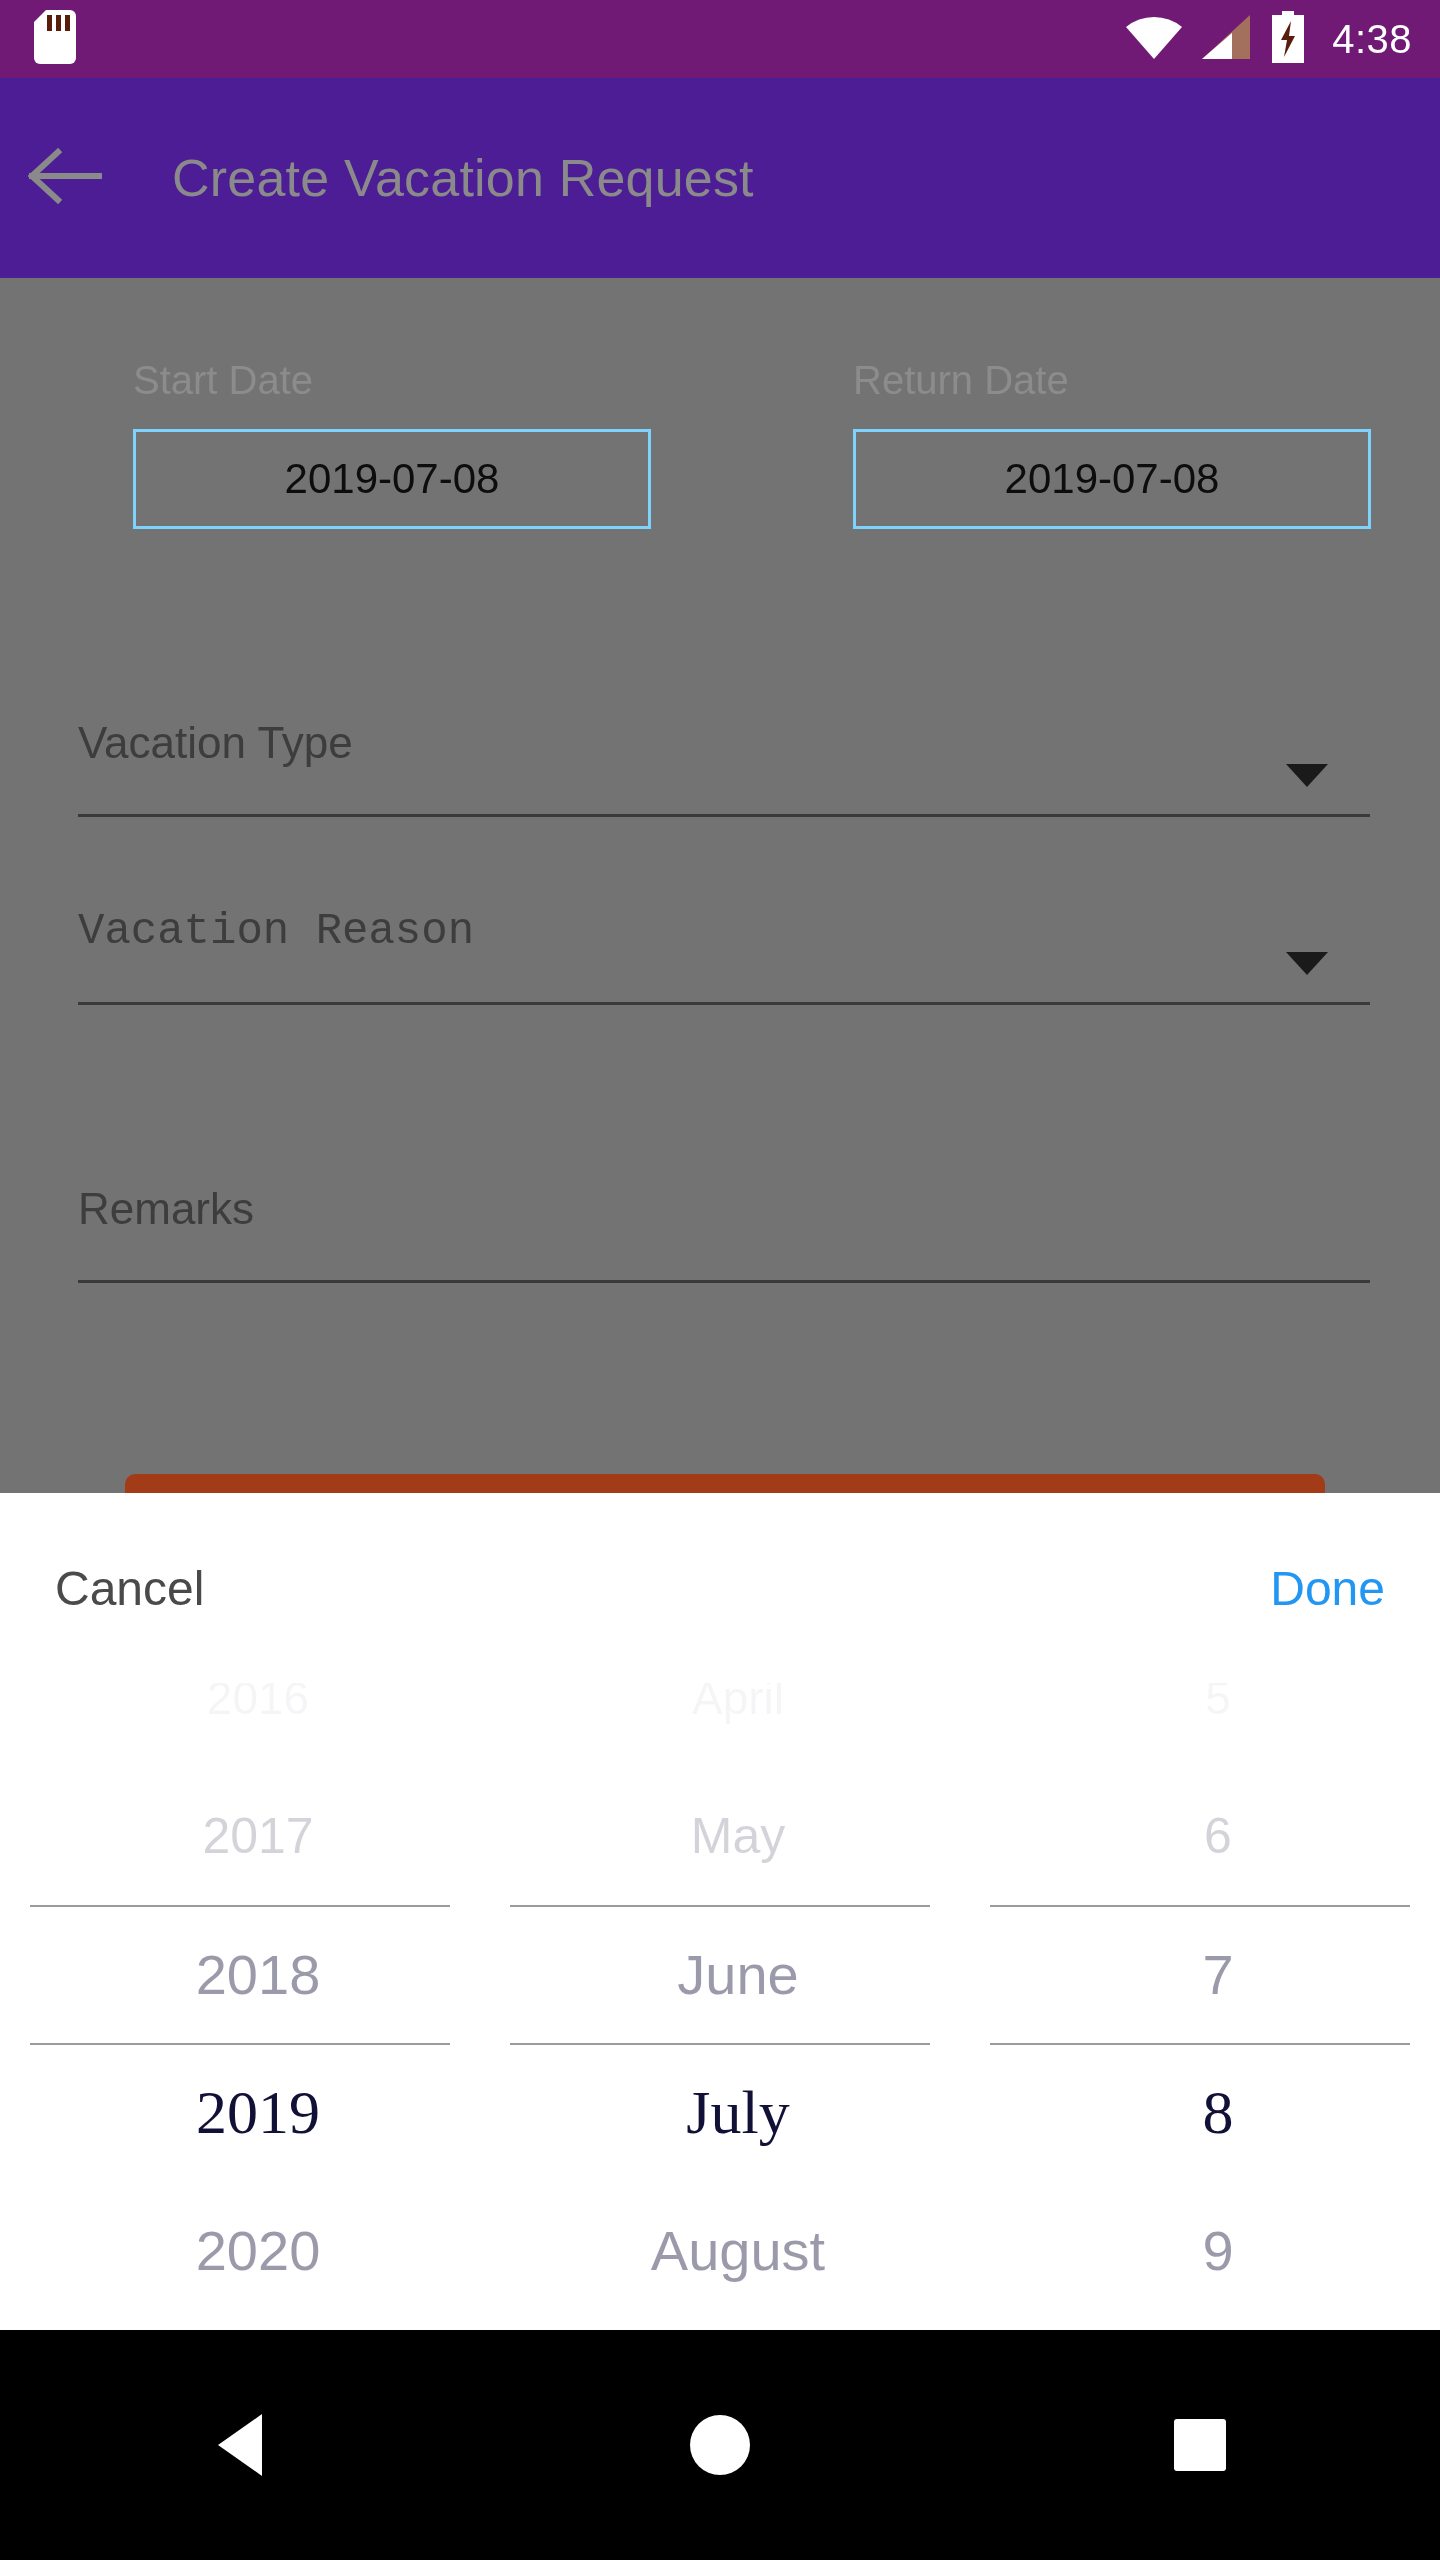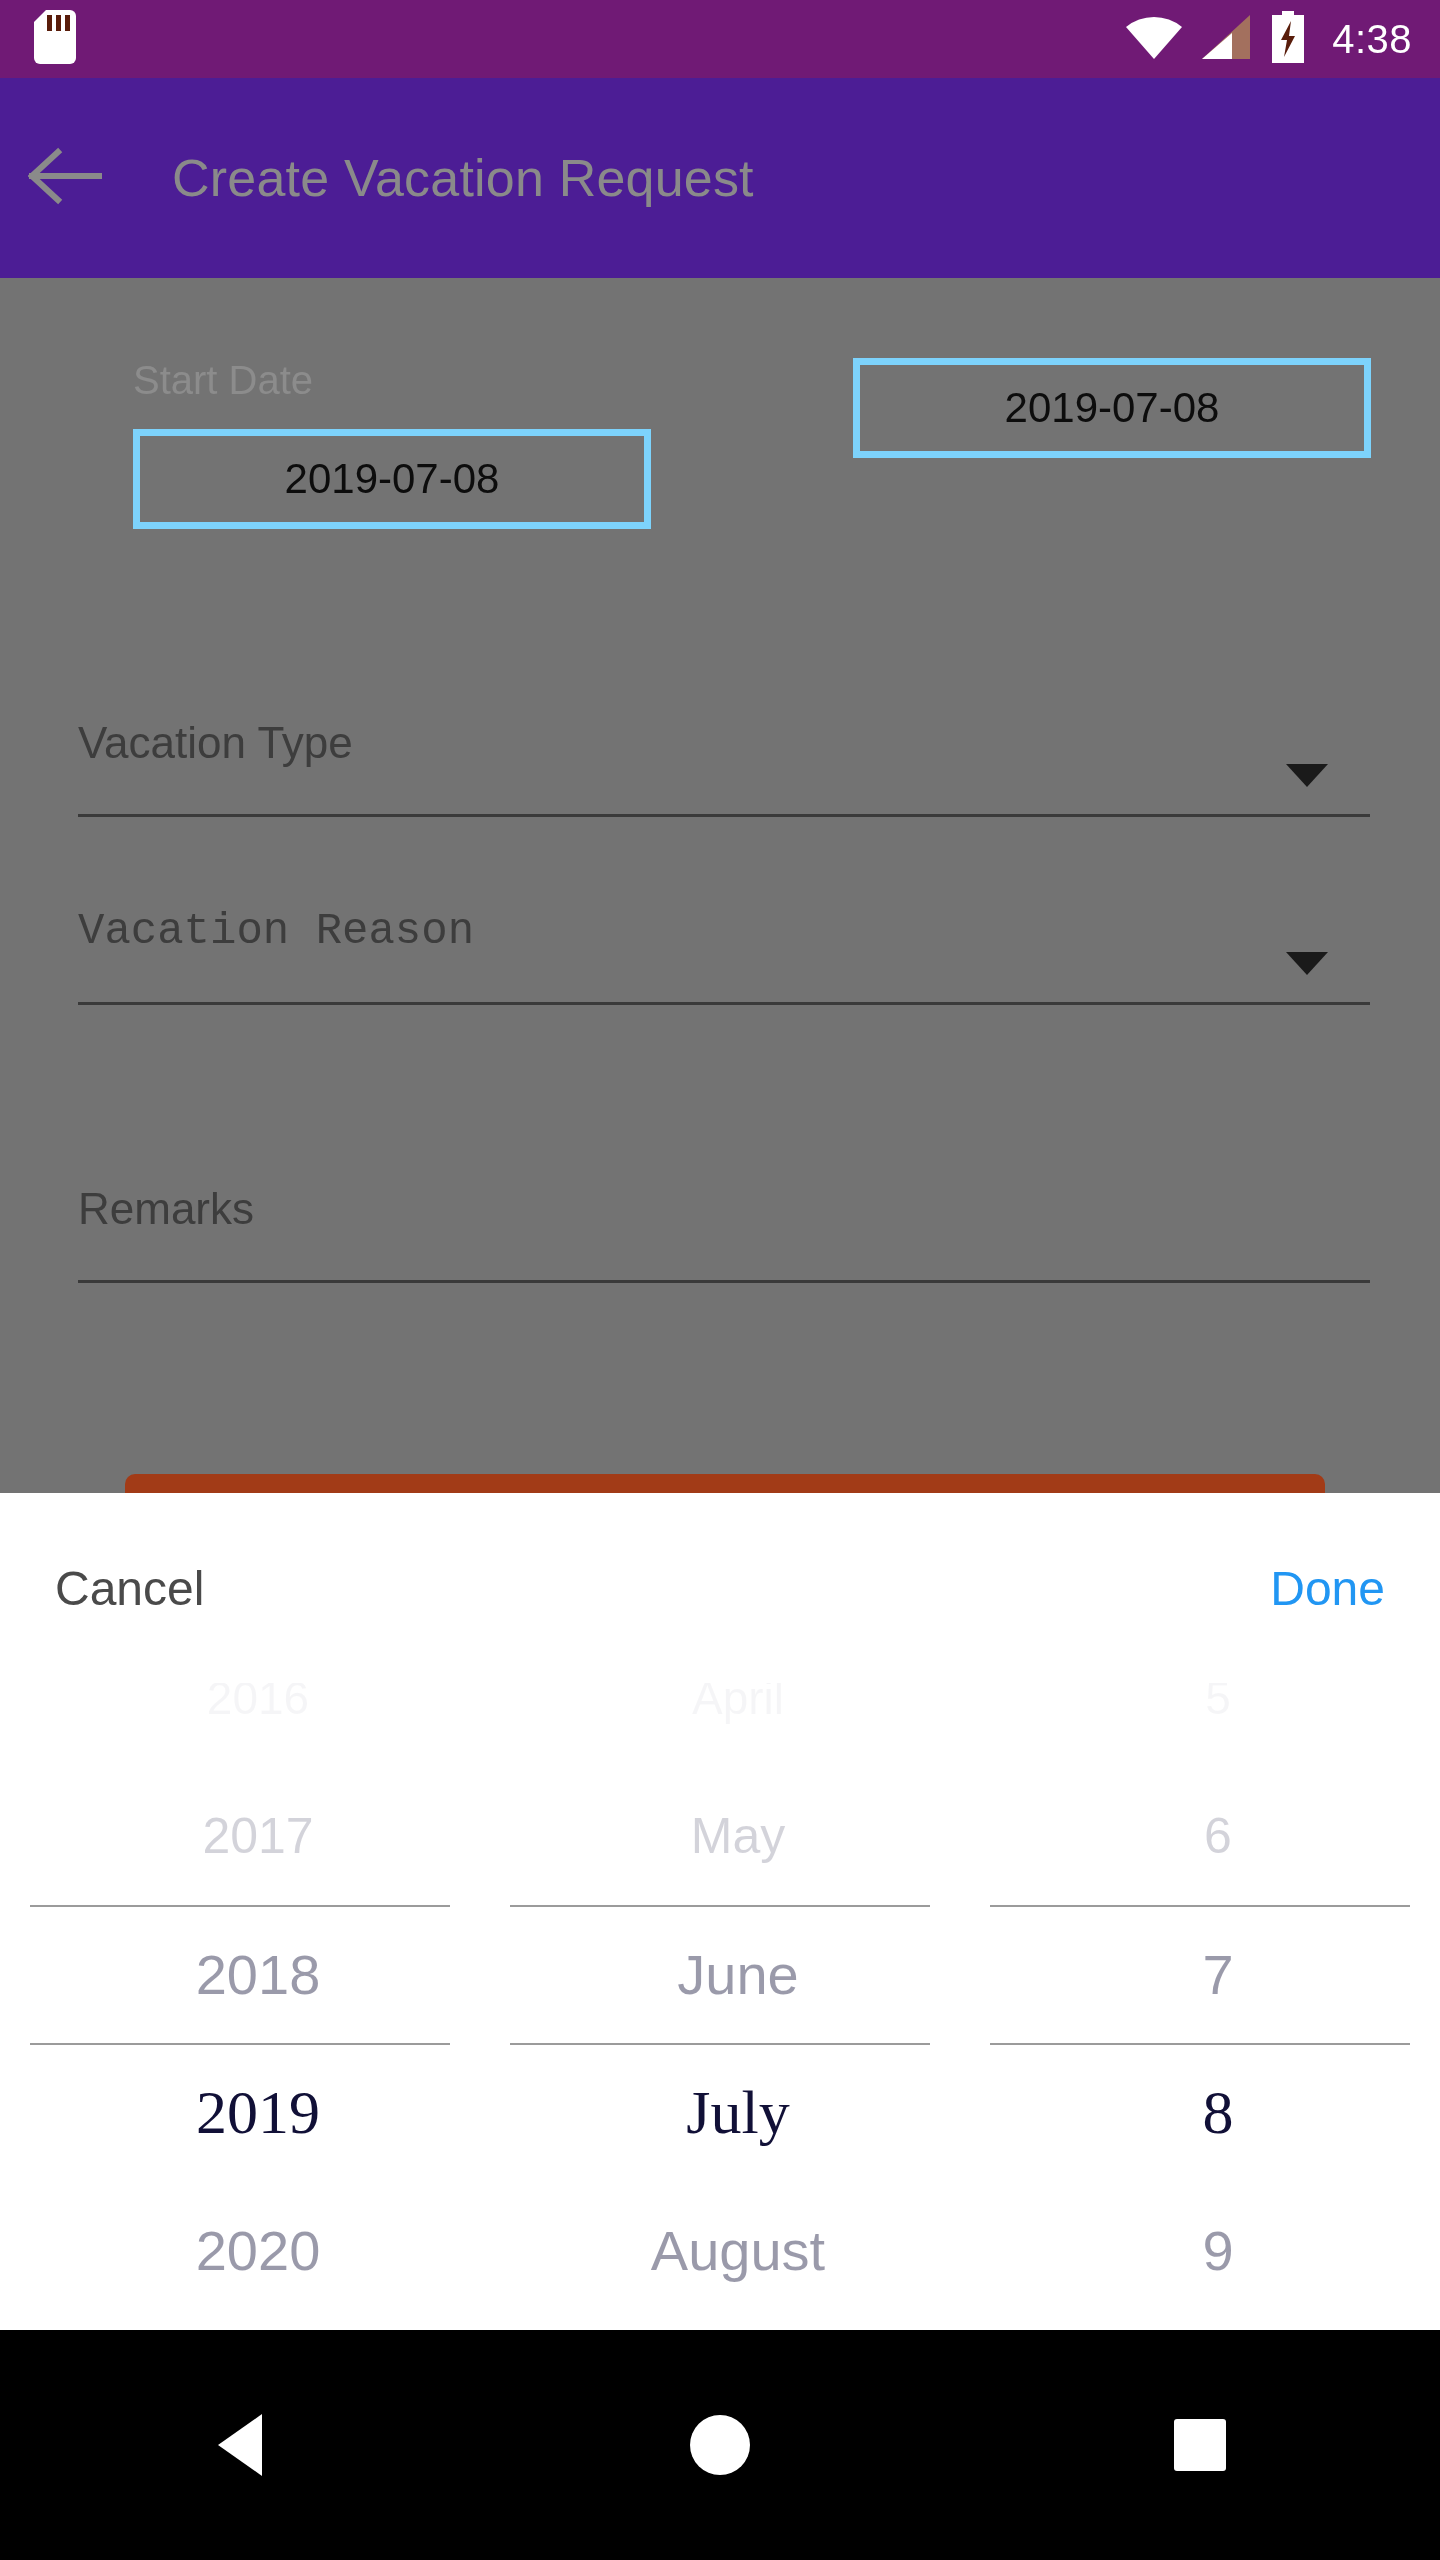--- a/index.html
+++ b/index.html
@@ -50,21 +50,21 @@
   .date-row{
     position:absolute; top:80px; left:0; width:1440px;
     display:flex;
   }
   .date-col{ width:720px; padding-left:133px; }
   .date-label{
     color:#8C8C8C; font-size:40px; font-weight:400; margin-bottom:26px;
   }
   .date-box{
     width:518px; height:100px;
-    border:7px solid #7dd3fc;
+    border:3px solid #7dd3fc;
     display:flex; align-items:center; justify-content:center;
   }
   .date-value{ color:#0D0D0D; font-size:42px; font-weight:400; }
 
   .field{
     position:absolute; left:78px; width:1292px;
   }
   .field-label{
     color:#3D3D3D; font-size:44px; font-weight:400;
   }
@@ -207,20 +207,21 @@
 <div id="form-area">
 
   <div class="date-row">
     <div class="date-col">
       <div class="date-label">Start Date</div>
       <div class="date-box">
         <span class="date-value">2019-07-08</span>
       </div>
     </div>
     <div class="date-col">
+      <div class="date-label">Return Date</div>
       <div class="date-box">
         <span class="date-value">2019-07-08</span>
       </div>
     </div>
   </div>
 
   <div class="field" style="top:440px;">
     <div class="field-label">Vacation Type</div>
     <div class="field-caret" style="top:46px;"></div>
     <div class="field-line" style="top:96px;"></div>

